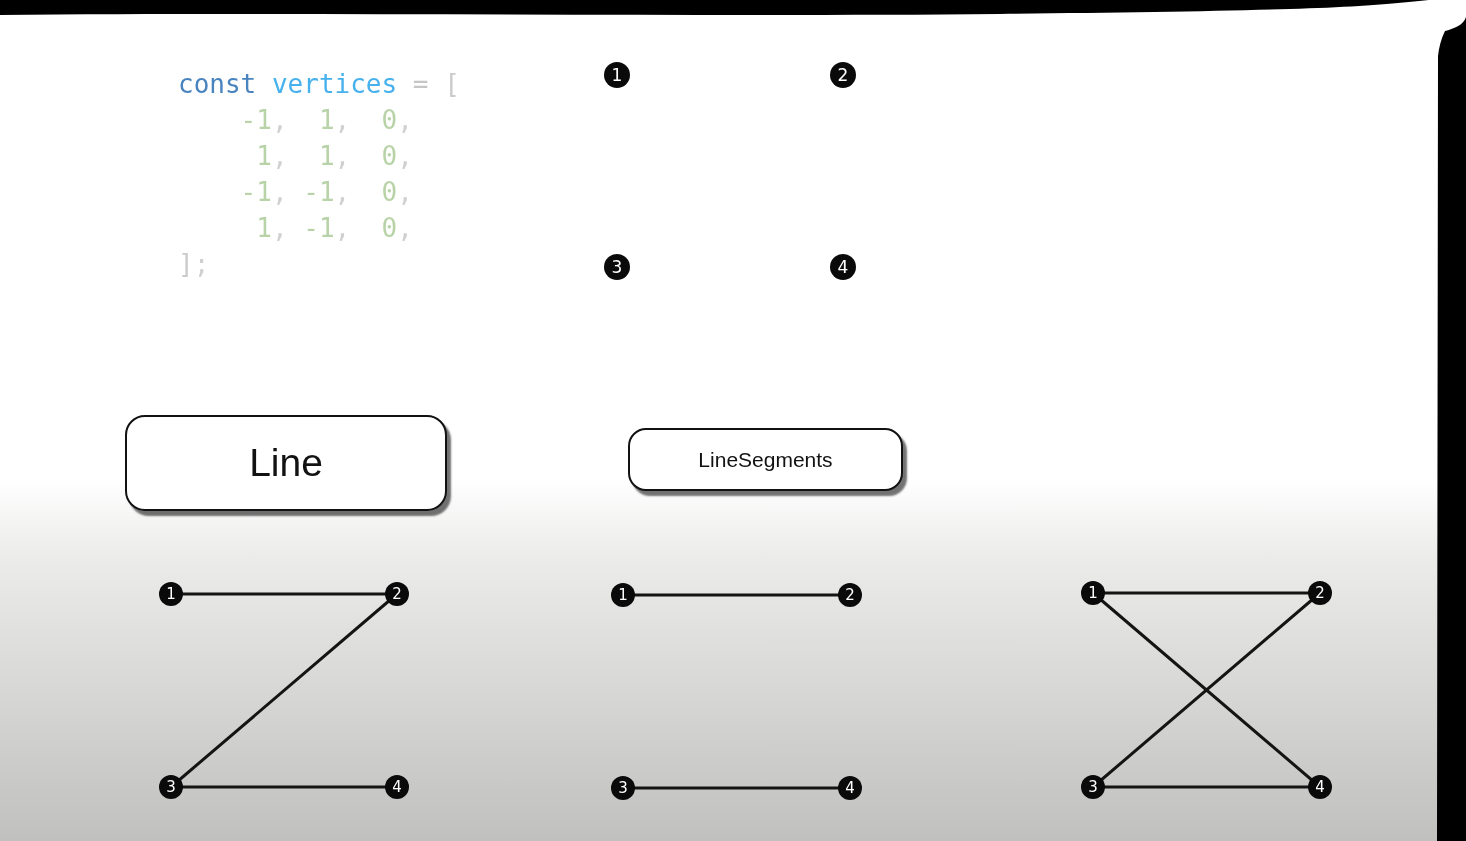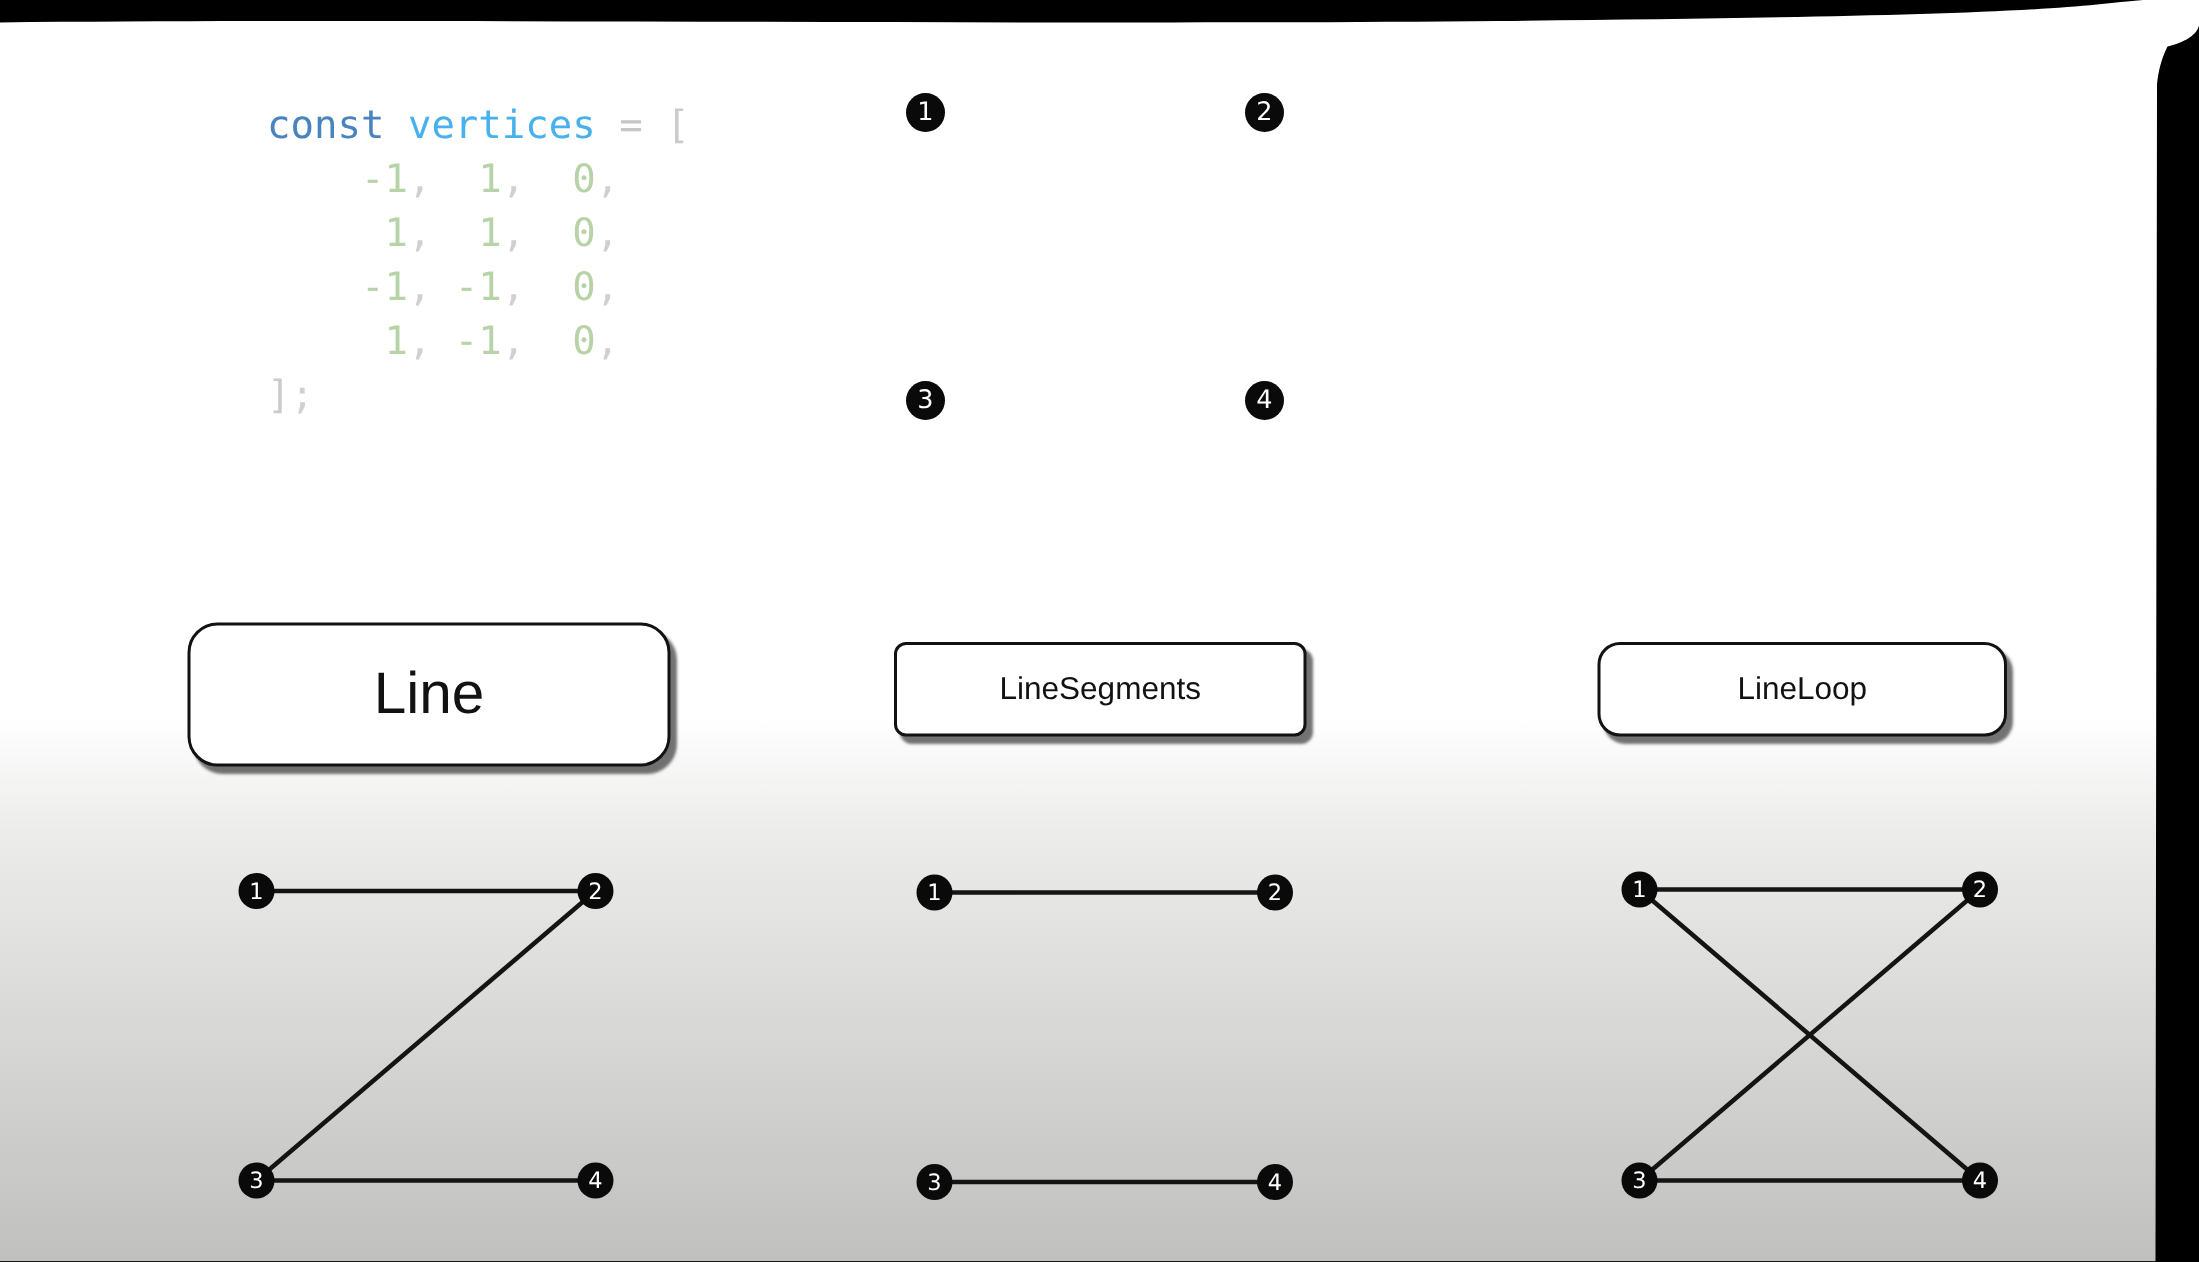--- a/index.html
+++ b/index.html
@@ -37,22 +37,22 @@
     font-family:"Liberation Sans", sans-serif;
     box-shadow:4px 5px 2px rgba(0,0,0,0.55);
     cursor:pointer;
     padding:0;
   }
   .btn-line{
     left:125px;top:415px;width:322px;height:96px;
     border-radius:20px;font-size:39px;
   }
   .btn-linesegments{
-    left:596px;top:428px;width:275px;height:63px;
-    border-radius:8px;font-size:21px;
+    left:628px;top:428px;width:275px;height:63px;
+    border-radius:18px;font-size:21px;
   }
   .btn-lineloop{
     left:1065px;top:428px;width:273px;height:63px;
     border-radius:15px;font-size:21px;
   }
 </style>
 </head>
 <body>
 
 <div class="canvas">
@@ -88,21 +88,20 @@
       <line x1="623" y1="595" x2="850" y2="595" stroke="#141414" stroke-width="3" stroke-linecap="round"></line>
       <line x1="623" y1="788" x2="850" y2="788" stroke="#141414" stroke-width="3" stroke-linecap="round"></line>
       <line x1="1093" y1="593" x2="1320" y2="593" stroke="#141414" stroke-width="3" stroke-linecap="round"></line>
       <line x1="1320" y1="593" x2="1093" y2="787" stroke="#141414" stroke-width="3" stroke-linecap="round"></line>
       <line x1="1093" y1="787" x2="1320" y2="787" stroke="#141414" stroke-width="3" stroke-linecap="round"></line>
       <line x1="1320" y1="787" x2="1093" y2="593" stroke="#141414" stroke-width="3" stroke-linecap="round"></line>
     </svg>
 
   <button class="btn btn-line">Line</button>
   <button class="btn btn-linesegments">LineSegments</button>
-  <button class="btn btn-lineloop">LineLoop</button>
 
 <div class="vertex" style="left: 604px; top: 62px; width: 26px; height: 26px; font-size: 17px;">1</div>
     <div class="vertex" style="left: 830px; top: 62px; width: 26px; height: 26px; font-size: 17px;">2</div>
     <div class="vertex" style="left: 604px; top: 254px; width: 26px; height: 26px; font-size: 17px;">3</div>
     <div class="vertex" style="left: 830px; top: 254px; width: 26px; height: 26px; font-size: 17px;">4</div>
     <div class="vertex" style="left: 159px; top: 582px; width: 24px; height: 24px; font-size: 15px;">1</div>
     <div class="vertex" style="left: 385px; top: 582px; width: 24px; height: 24px; font-size: 15px;">2</div>
     <div class="vertex" style="left: 159px; top: 775px; width: 24px; height: 24px; font-size: 15px;">3</div>
     <div class="vertex" style="left: 385px; top: 775px; width: 24px; height: 24px; font-size: 15px;">4</div>
     <div class="vertex" style="left: 611px; top: 583px; width: 24px; height: 24px; font-size: 15px;">1</div>

